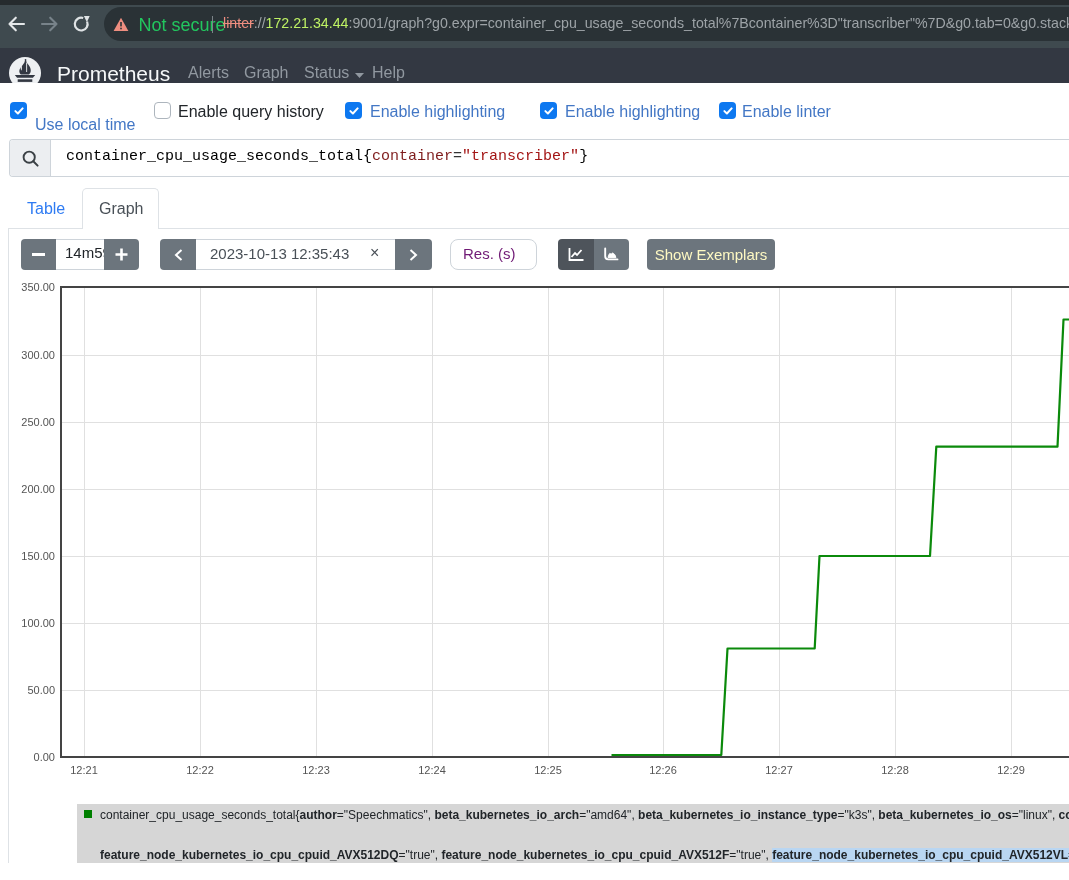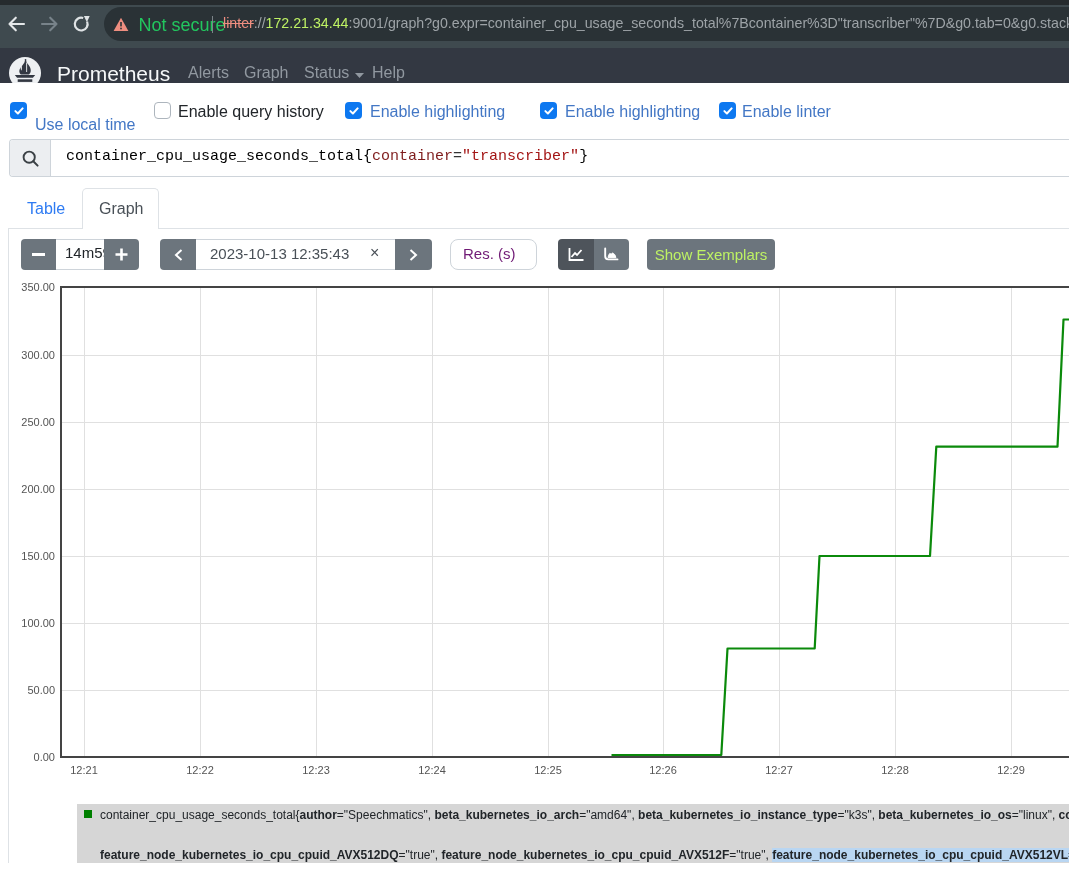--- a/index.html
+++ b/index.html
@@ -15,21 +15,21 @@
   #navbar { position:relative; width:1069px; height:35px; background:#333842; }
   
   #content { position:relative; width:1069px; height:780px; background:#fff; }
   .cb { position:absolute; top:19px; width:17px; height:17px; border-radius:4px; }
   .cb.on  { background:#0d78f0; }
   .cb.on svg { position:absolute; left:3.5px; top:4.5px; }
   .cb.off { background:#fff; border:1px solid #adb5bd; }
   .cblab { position:absolute; top:20px; font-size:16px; white-space:nowrap; }
   .blue { color:#4377c5; }
   .dark { color:#212529; }
-  .btn { position:absolute; top:256px; height:31px; background:#6c757d; color:#bef264;
+  .btn { position:absolute; top:256px; height:31px; background:#6c757d; color:#fef9c3;
      display:flex; align-items:center; justify-content:center; }
   .inp { position:absolute; top:256px; height:31px; background:#fff; border-top:1px solid #ced4da;
      border-bottom:1px solid #ced4da; font-size:15px; color:#495057; }
 </style>
 </head>
 <body>
 
 <div id="chrome">
   <div class="topstrip"></div>
 

